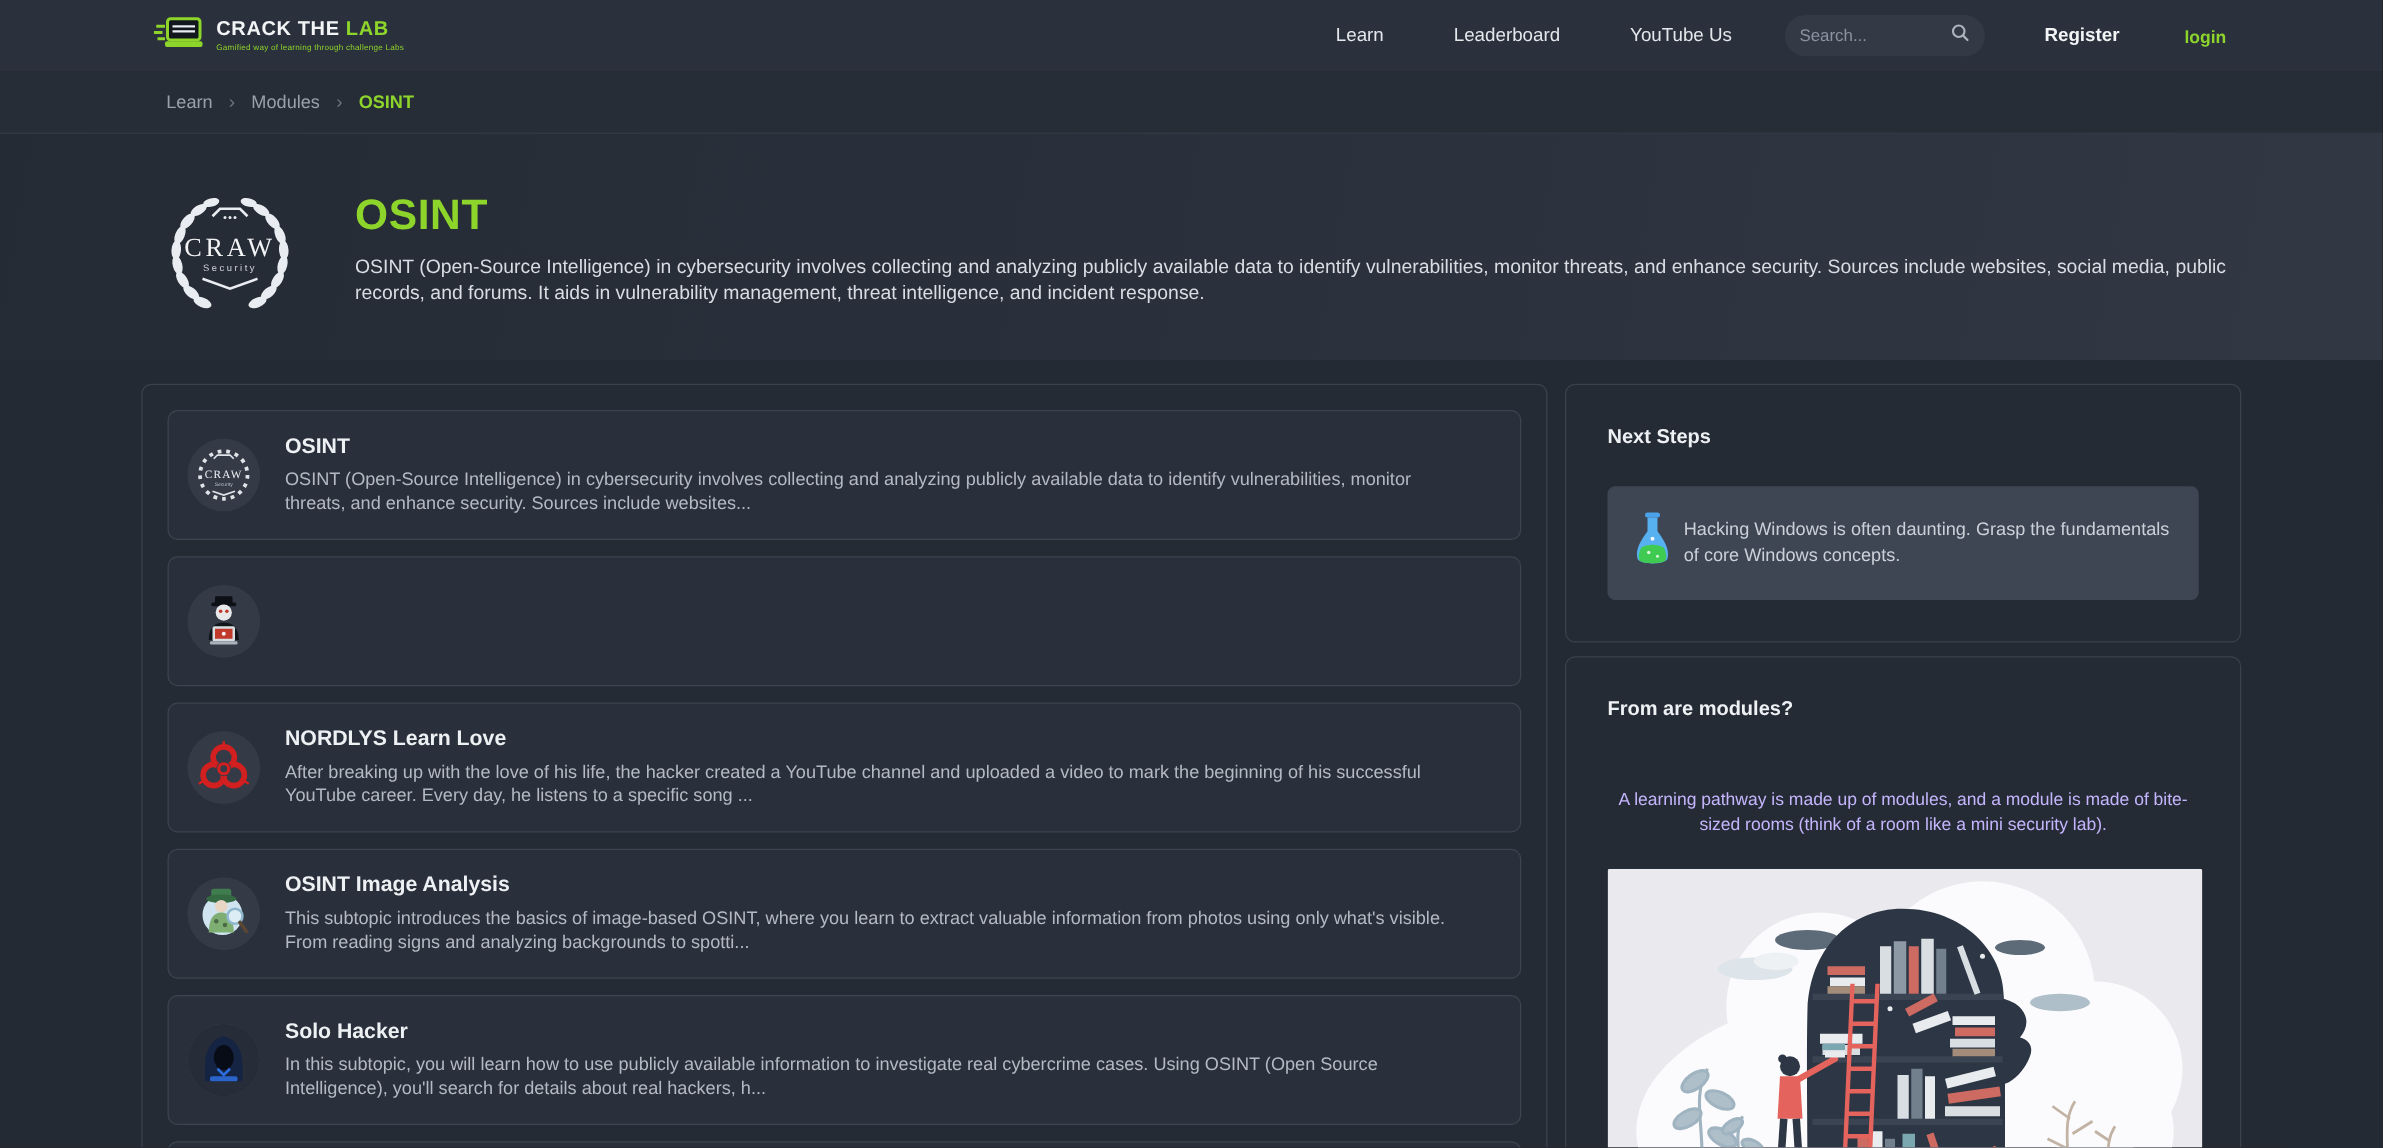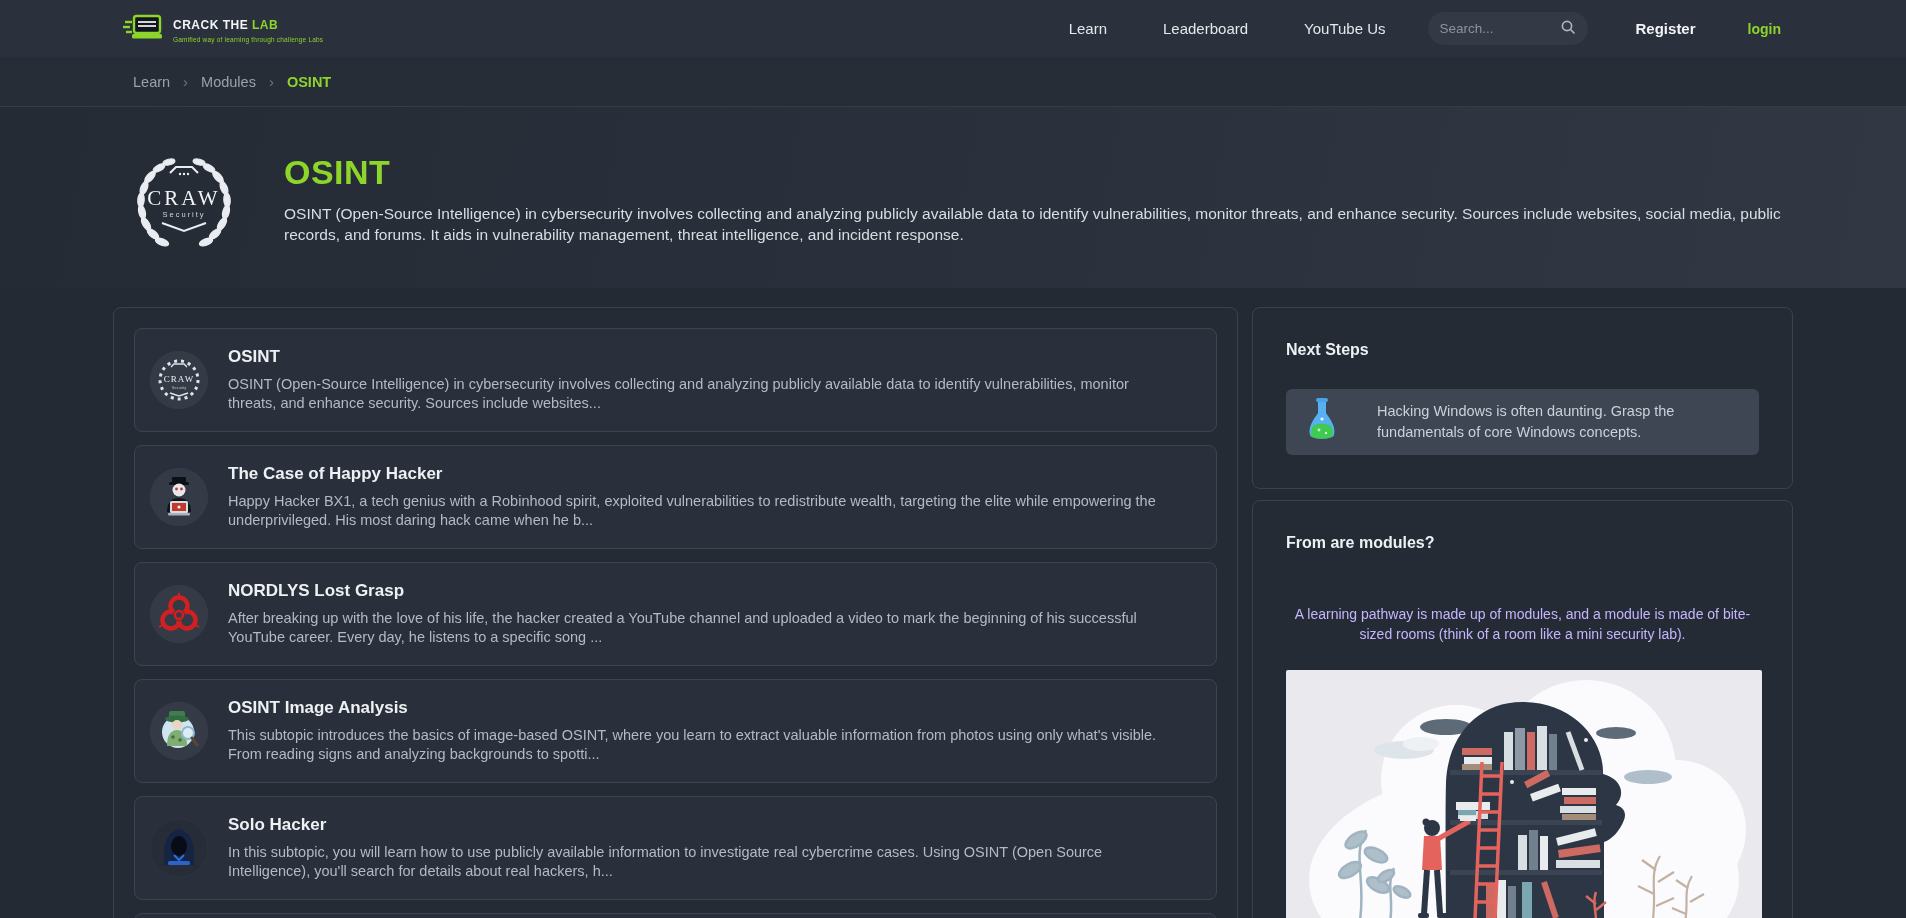--- a/index.html
+++ b/index.html
@@ -5,21 +5,21 @@
   * { margin:0; padding:0; box-sizing:border-box; }
   html,body { width:1906px; height:918px; overflow:hidden; background:#242a33;
     font-family:"Liberation Sans", sans-serif; }
   .page { width:1906px; height:918px; overflow:hidden; position:relative; background:#242a33; }
   .container { width:1680px; margin:0 auto; }
 
   
   .navbar { height:57px; background:#2b313c; }
   .nav-inner { display:flex; align-items:center; height:100%; }
   .brand { display:flex; align-items:center; gap:8px; cursor:pointer; padding-left:10px; }
-  .brand-name { font-size:12px; font-weight:800; color:#f2f4f6; letter-spacing:.5px; line-height:17px; }
+  .brand-name { font-size:16px; font-weight:800; color:#f2f4f6; letter-spacing:.5px; line-height:17px; }
   .brand-name .accent { color:#8dd42b; }
   .brand-tagline { font-size:6.5px; color:#8dd42b; letter-spacing:.2px; margin-top:2px; }
   .nav-links { display:flex; align-items:center; gap:56px; margin-left:auto; }
   .nav-links a { color:#e4e7eb; font-size:15px; text-decoration:none; cursor:pointer; }
   .search-pill { display:flex; align-items:center; background:#333a46; border-radius:17px;
     height:33px; width:160px; margin-left:42px; padding:0 12px; }
   .search-pill input { flex:1; background:transparent; border:none; outline:none;
     color:#cfd4db; font-size:13.5px; font-family:"Liberation Sans", sans-serif; width:100px; }
   .search-pill input::placeholder { color:#8b93a0; }
   .auth-register { margin-left:48px; color:#f2f4f6; font-weight:700; font-size:15px; text-decoration:none; cursor:pointer; }
@@ -50,21 +50,21 @@
   .card-icon { width:58px; height:58px; border-radius:50%; background:#39404c; flex:0 0 58px;
     margin-right:20px; overflow:hidden; display:flex; align-items:center; justify-content:center; }
   .card-icon svg { display:block; }
   .card-title { color:#eef1f4; font-size:17px; font-weight:700; margin-bottom:8px; }
   .card-desc { color:#b4bac3; font-size:14.5px; line-height:19.5px; max-width:960px; padding-right:20px; }
 
   .side { width:541px; display:flex; flex-direction:column; gap:11px; }
   .panel { background:#252b35; border:1px solid #3b424e; border-radius:8px; padding:33px; }
   .panel h2 { color:#eef1f4; font-size:16px; font-weight:700; }
   .ns-card { margin-top:30px; background:#3e4553; border-radius:6px; display:flex;
-    align-items:center; gap:37px; padding:8px 18px; cursor:pointer; }
+    align-items:center; gap:7px; padding:20px 18px; cursor:pointer; }
   .ns-text { color:#ccd1d9; font-size:14.5px; line-height:21px; }
   .mi-text { margin-top:52px; color:#c4b5fd; font-size:14px; line-height:20px; text-align:center;
     max-width:470px; margin-left:auto; margin-right:auto; }
   .illustration { margin-top:26px; width:476px; height:280px; border-radius:2px; overflow:hidden; }
 </style>
 </head>
 <body>
 
 <div class="page">
 
@@ -193,24 +193,20 @@
                 <circle cx="29" cy="22" r="6.5" fill="#e8e8ea"></circle>
                 <circle cx="26.5" cy="21" r="1.4" fill="#c0392b"></circle>
                 <circle cx="31.5" cy="21" r="1.4" fill="#c0392b"></circle>
                 <path d="M17,44 C17,34 22,30 29,30 C36,30 41,34 41,44 Z" fill="#10141b"></path>
                 <rect x="20" y="33" width="18" height="12" rx="1.5" fill="#d8dde2"></rect>
                 <rect x="22" y="35" width="14" height="8" fill="#c0392b"></rect>
                 <circle cx="29" cy="39" r="1.6" fill="#f2f2f2"></circle>
                 <rect x="18" y="45" width="22" height="2.5" rx="1" fill="#aab2bb"></rect>
               </svg>
             </div>
-    <div class="card-text">
-      <h3 class="card-title">The Case of Happy Hacker</h3>
-      <p class="card-desc">Happy Hacker BX1, a tech genius with a Robinhood spirit, exploited vulnerabilities to redistribute wealth, targeting the elite while empowering the underprivileged. His most daring hack came when he b...</p>
-    </div>
   </div>
 
   <div class="card">
     <div class="card-icon">
               <svg width="58" height="58" viewBox="0 0 58 58">
                 <circle cx="29" cy="29" r="29" fill="#343b47"></circle>
                 <g stroke="#d21f1f" stroke-width="4.5" fill="none">
                   <circle cx="29" cy="21" r="8.5"></circle>
                   <circle cx="21" cy="35" r="8.5"></circle>
                   <circle cx="37" cy="35" r="8.5"></circle>
@@ -218,21 +214,21 @@
                 <circle cx="29" cy="30" r="6" fill="#343b47"></circle>
                 <circle cx="29" cy="30" r="4" fill="none" stroke="#d21f1f" stroke-width="2.5"></circle>
                 <g stroke="#d21f1f" stroke-width="2">
                   <line x1="29" y1="8" x2="29" y2="13"></line>
                   <line x1="9" y1="42" x2="14" y2="39"></line>
                   <line x1="49" y1="42" x2="44" y2="39"></line>
                 </g>
               </svg>
             </div>
     <div class="card-text">
-      <h3 class="card-title">NORDLYS Lost Grasp</h3>
+      <h3 class="card-title">NORDLYS Learn Love</h3>
       <p class="card-desc">After breaking up with the love of his life, the hacker created a YouTube channel and uploaded a video to mark the beginning of his successful YouTube career. Every day, he listens to a specific song ...</p>
     </div>
   </div>
 
   <div class="card">
     <div class="card-icon">
               <svg width="58" height="58" viewBox="0 0 58 58">
                 <circle cx="29" cy="29" r="29" fill="#343b47"></circle>
                 <circle cx="28" cy="30" r="16" fill="#cfe4f0"></circle>
                 <rect x="19" y="9" width="16" height="8" rx="2" fill="#3f7d4f"></rect>

